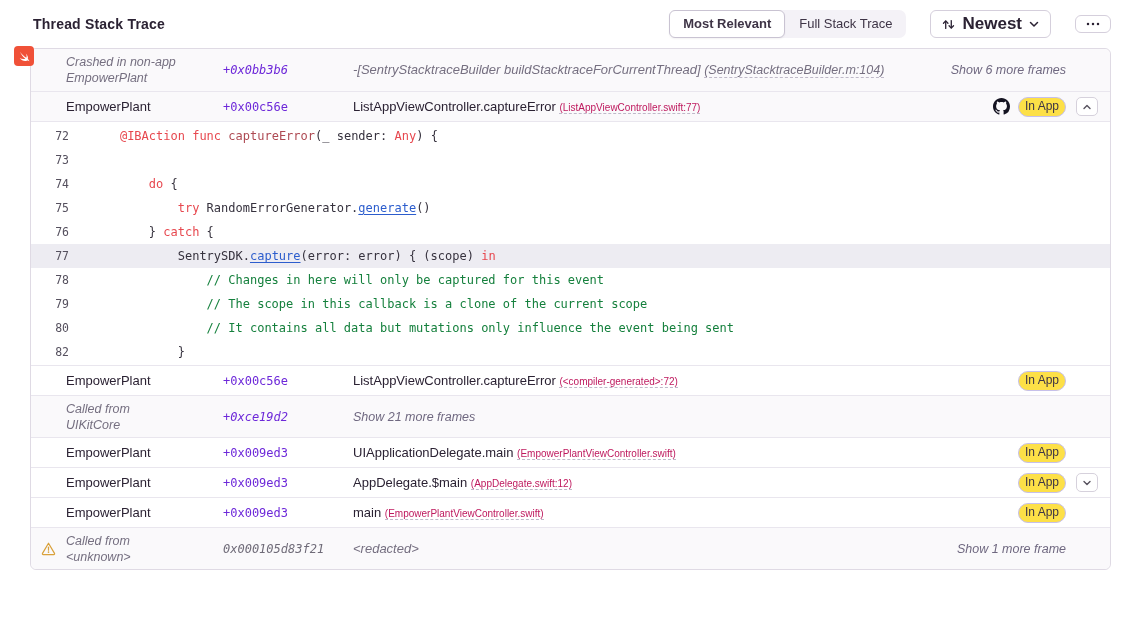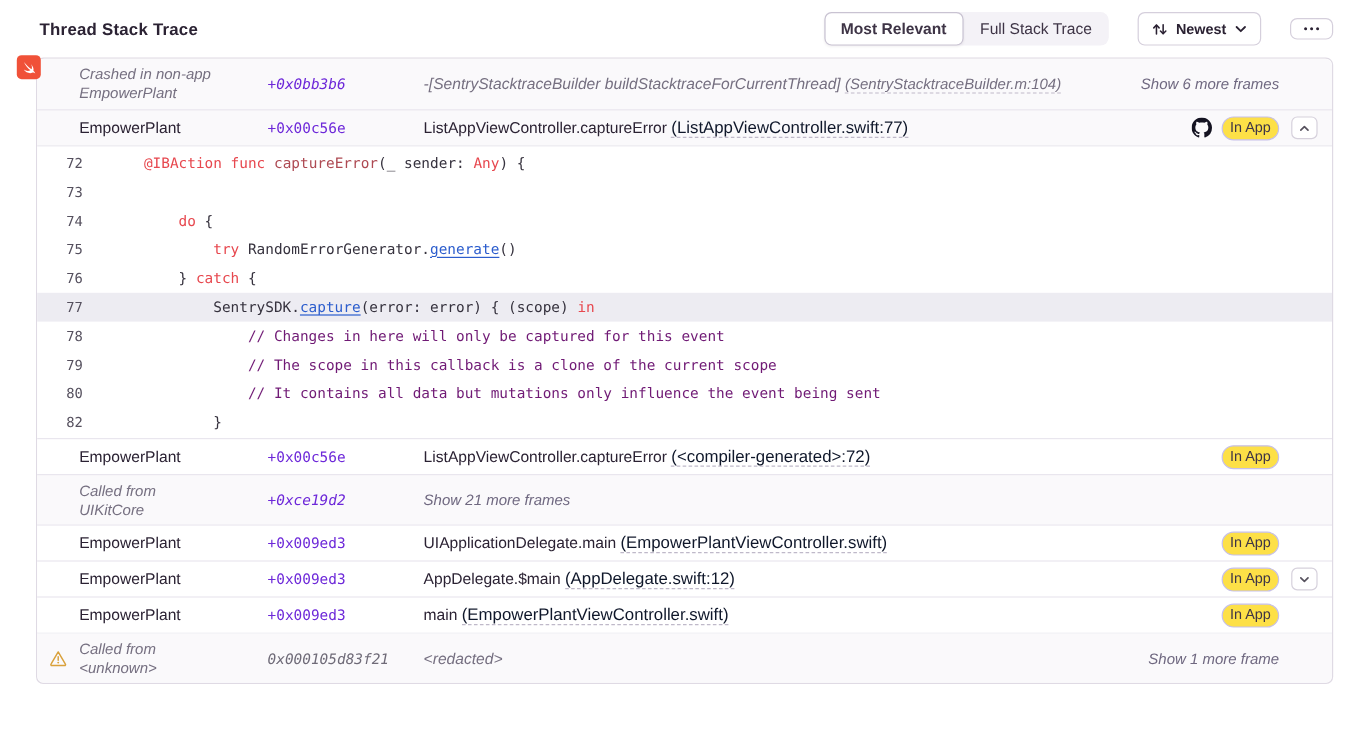--- a/index.html
+++ b/index.html
@@ -11,21 +11,21 @@
     padding:10px 30px 10px 33px; height:48px; }
   .page-title { font-size:14px; font-weight:700; color:#2B2233; letter-spacing:.2px; }
   .header-controls { display:flex; align-items:center; gap:24px; }
   .seg-control { display:flex; background:#F4F2F7; border-radius:7px; align-items:stretch; }
   .seg { font-size:13px; padding:5px 13px; border-radius:6px; color:#3E3446;
     border:1px solid transparent; background:transparent; cursor:pointer;
     font-family:inherit; line-height:16px; }
   .seg.active { background:#fff; border-color:#C9C3D2; font-weight:700;
     box-shadow:0 1px 2px rgba(43,34,51,.06); }
   .btn { display:flex; align-items:center; gap:7px; background:#fff;
-    border:1px solid #D5CFDC; border-radius:6px; padding:5px 11px; font-size:12px;
+    border:1px solid #D5CFDC; border-radius:6px; padding:5px 11px; font-size:17px;
     font-weight:700; color:#2B2233; cursor:pointer; font-family:inherit; line-height:16px; }
   .btn svg { display:block; }
   .btn-dots { padding:5px 9px; }
 
   
   .panel { position:relative; margin:0 30px; border:1px solid #DFDAE4;
     border-radius:6px; background:#fff; }
   .swift-badge { position:absolute; left:-17px; top:-3px; width:20px; height:20px;
     border-radius:4px; background:#F05138; display:flex; align-items:center;
     justify-content:center; z-index:3; }
@@ -42,21 +42,21 @@
   .cell-icon { width:35px; flex:none; display:flex; align-items:center; justify-content:center; }
   .cell-module { width:157px; flex:none; font-size:13px; color:#2B2233; line-height:16px; }
   .cell-module .mod-line { line-height:16px; }
   .muted-italic { color:#756F80 !important; font-style:italic; font-size:12.5px; }
   .cell-address { width:130px; flex:none; font-family:"DejaVu Sans Mono", monospace;
     font-size:12px; color:#6d28d9; }
   .addr-italic { font-style:italic; }
   .addr-muted { color:#6F6B78; }
   .cell-fn { flex:1; font-size:13px; color:#2B2233; line-height:17px; min-width:0; }
   .fn-main.muted-italic { font-size:13px; }
-  .fn-file { color:#0f172a; font-size:14px; border-bottom:1px dashed #BFB9C9;
+  .fn-file { color:#be185d; font-size:10px; border-bottom:1px dashed #BFB9C9;
     padding-bottom:0px; cursor:pointer; }
   .fn-file.muted-italic { font-size:12.5px; border-bottom:1px dashed #BFB9C9; }
 
   .cell-right { flex:none; display:flex; align-items:center; gap:8px; }
   .more-label { font-size:12.5px; font-style:italic; color:#6F6880; cursor:pointer; }
   .gh-icon { width:17px; height:17px; display:flex; cursor:pointer; }
   .in-app-badge { font-size:12px; color:#3E3446; background:#fde047;
     border:1px solid #C6C0EA; border-radius:10px; padding:1px 6px 2px; line-height:15px; }
   .chev-slot { width:24px; flex:none; display:flex; justify-content:flex-end; }
   .chev-btn { width:22px; height:19px; background:#fff; border:1px solid #D6D1DC;
@@ -66,21 +66,21 @@
   .code-block { background:#fff; padding:2px 0 1px;
     font-family:"DejaVu Sans Mono", monospace; font-size:12px; }
   .code-line { display:flex; line-height:24px; white-space:pre; }
   .code-line.hl { background:#EDECF2; }
   .gutter { width:38px; flex:none; text-align:right; color:#55505E; font-size:11.5px; }
   .code-text { padding-left:22px; color:#36323E; }
   .tk-k { color:#E7484F; }
   .tk-fd { color:#AE4A53; }
   .tk-call { color:#2C5DCD; text-decoration:underline; text-underline-offset:2px; }
   .tk-str { color:#2DA155; }
-  .tk-com { color:#701a75;text-align:right; }
+  .tk-com { color:#15803d;text-align:right; }
 </style>
 </head>
 <body>
 
 <div class="top-header">
   <div class="page-title">Thread Stack Trace</div>
   <div class="header-controls">
     <div class="seg-control">
       <button class="seg active">Most Relevant</button>
       <button class="seg">Full Stack Trace</button>

